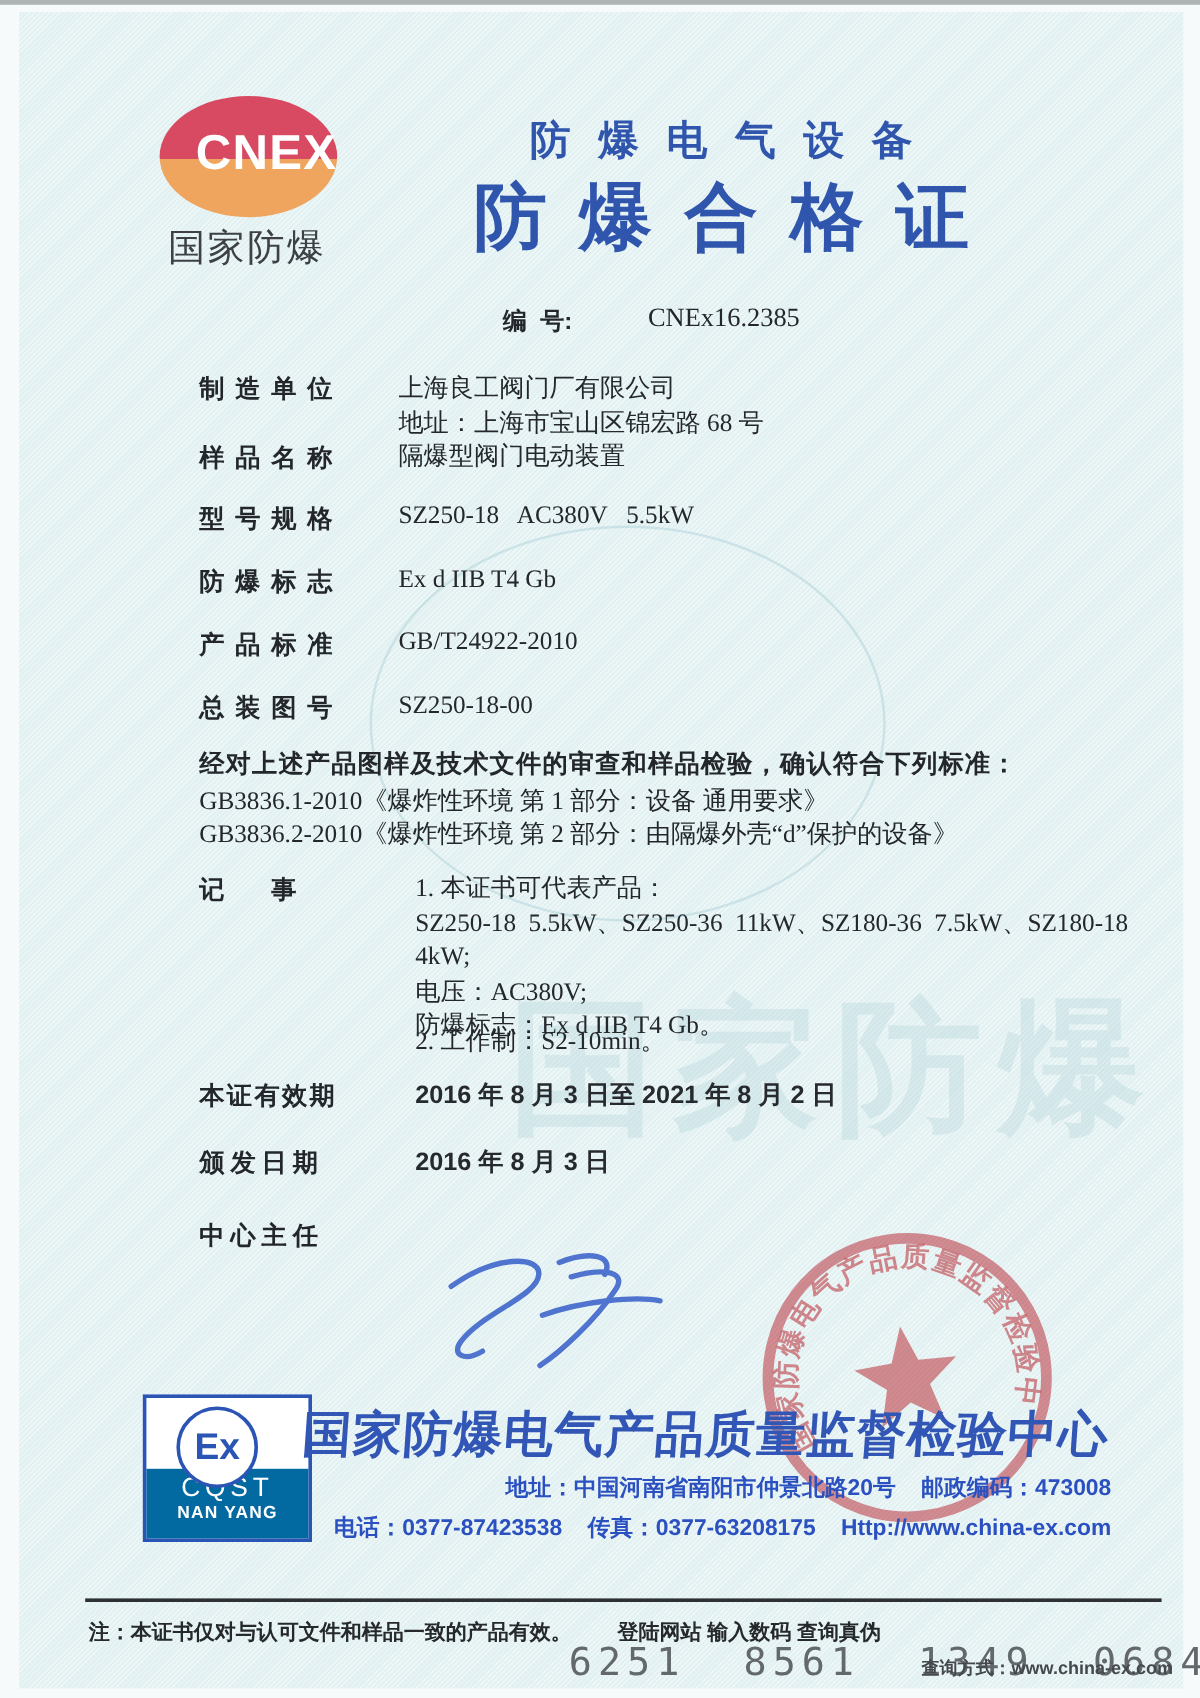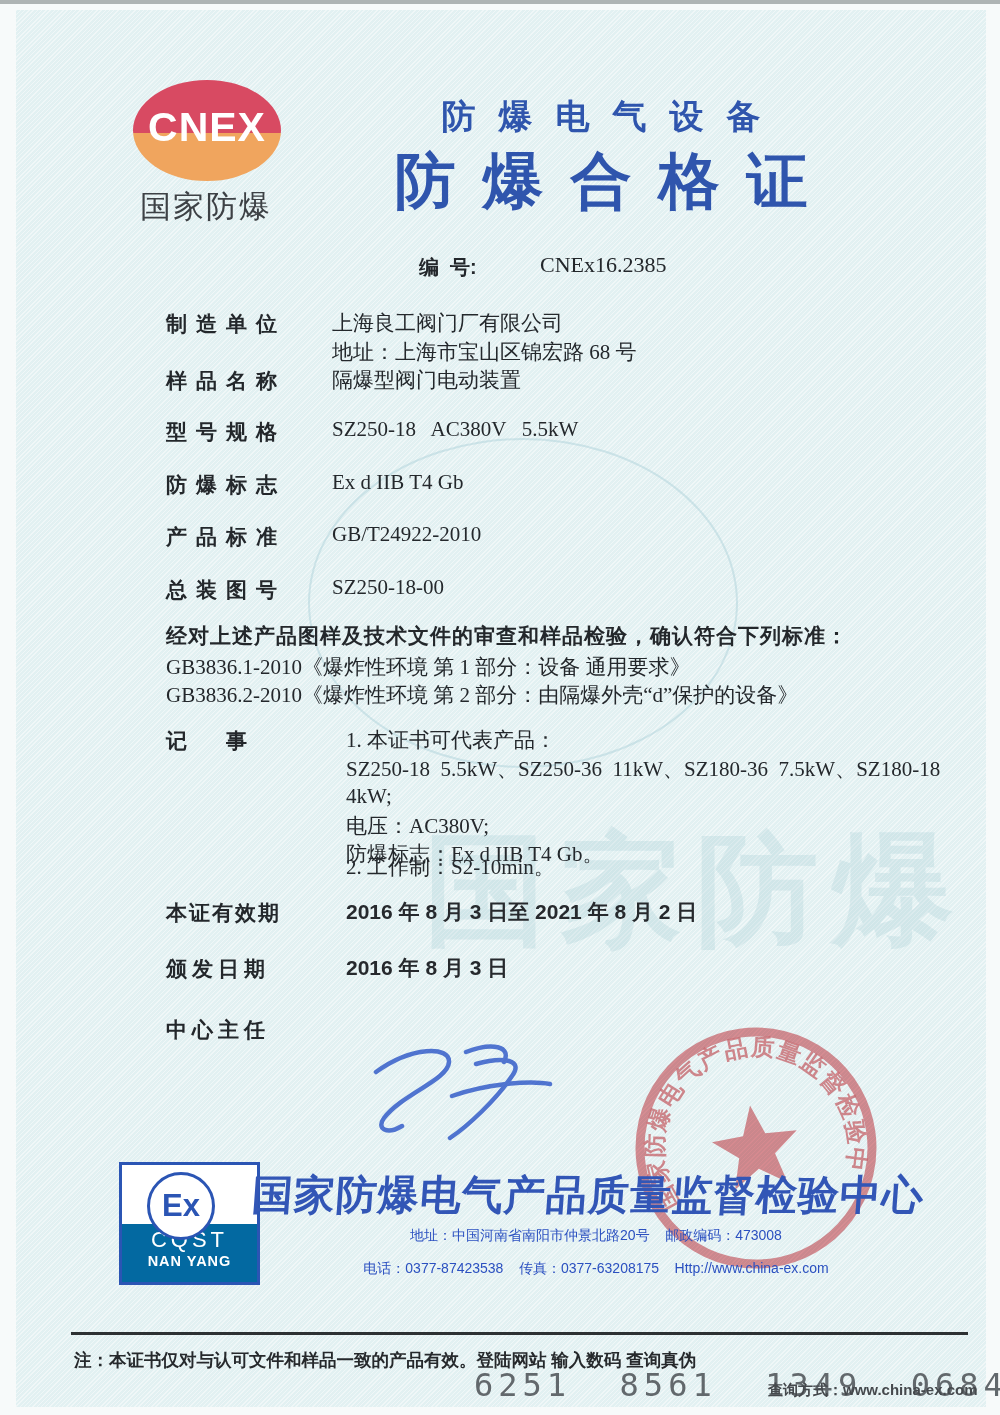--- a/index.html
+++ b/index.html
@@ -11,21 +11,21 @@
     background:#e6f2f3;
     background-image:repeating-linear-gradient(135deg, rgba(255,255,255,.38) 0 1px, rgba(214,236,238,.25) 1px 3px);
   }
   
   .wm-circle { position:absolute; left:292px; top:428px; width:430px; height:330px;
     border:2px solid rgba(168,206,214,.45); border-radius:50%; }
   .wm-text { position:absolute; left:408px; top:800px; font-size:122px; font-weight:bold;
     letter-spacing:14px; color:rgba(140,192,202,.20); white-space:nowrap; }
   
   .logo-ellipse { position:absolute; left:117px; top:70px; width:148px; height:101px; border-radius:50%;
-    background:linear-gradient(#d84a62 0 52%, #f0a55e 52% 100%); display:flex; align-items:center; justify-content:center; }
+    background:linear-gradient(#d84a62 0 52%, #f0a55e 52% 100%); display:flex; align-items:center; justify-content:flex-end; }
   .logo-ellipse span { color:#fff; font-size:41px; font-weight:bold; letter-spacing:1px;
     font-family:"Liberation Sans", sans-serif; margin-top:-6px; }
   .logo-caption { position:absolute; left:124px; top:176px; font-size:31px; letter-spacing:2px; color:#3d4145; font-weight:500; }
   .title-block { position:absolute; left:295px; top:0; width:580px; text-align:center; }
   .subtitle { position:absolute; left:0; right:0; top:84px; font-size:34px; font-weight:bold;
     color:#2f55ad; letter-spacing:23px; text-indent:23px; }
   .main-title { position:absolute; left:0; right:0; top:131px; font-size:61px; font-weight:bold;
     color:#2f55ad; letter-spacing:27px; text-indent:27px; }
   .num-label { position:absolute; left:403px; top:244px; font-size:20px; font-weight:bold; color:#23272b; white-space:pre; }
   .num-value { position:absolute; left:524px; top:242px; font-size:22px; color:#23272b;
@@ -50,25 +50,25 @@
   .cqst .band { position:absolute; left:0; right:0; bottom:0; height:58px; background:#0369a1;
     color:#fff; text-align:center; }
   .cqst .band .cqst-t { display:block; font-size:22px; letter-spacing:4px; margin-top:3px; font-weight:500; }
   .cqst .band .ny-t { display:block; font-size:14.5px; letter-spacing:1px; font-weight:bold; }
   .cqst .ex-circle { position:absolute; left:25px; top:7px; width:68px; height:68px; border-radius:50%;
     border:3px solid #2b55b4; background:#fff; display:flex; align-items:center; justify-content:center; z-index:2; }
   .cqst .ex-circle span { color:#2b55b4; font-size:31px; font-weight:bold; }
   .org-name { position:absolute; left:236px; top:1158px; width:672px; text-align:center;
     font-family:"Liberation Serif", serif; font-size:41px; font-weight:bold; color:#3256b6;
     transform:skewX(-4deg); letter-spacing:1px; white-space:nowrap; }
-  .org-line { position:absolute; left:250px; width:660px; text-align:center; font-size:14px;
-    font-weight:normal; color:#2b50c0; white-space:pre; }
+  .org-line { position:absolute; left:250px; width:660px; text-align:right; font-size:19px;
+    font-weight:bold; color:#2b50c0; white-space:pre; }
   
   .foot-rule { position:absolute; left:55px; top:1322px; width:897px; height:3px; background:#2d3133; }
-  .foot-note { position:absolute; left:58px; top:1338px; font-size:17.5px; font-weight:bold; color:#26292c; display:flex; }
+  .foot-note { position:absolute; left:58px; top:1338px; font-size:17.5px; font-weight:bold; color:#26292c; display:flex; gap:38px; }
   .foot-code { position:absolute; left:458px; top:1356px; font-family:"DejaVu Sans Mono", monospace;
     font-size:32px; color:#62686c; letter-spacing:5px; white-space:pre; }
   .foot-query { position:absolute; left:752px; top:1371px; font-size:15px; font-weight:bold; color:#45494d;text-align:right; }
 </style>
 </head>
 <body>
 
 <div class="scan-edge-top"></div>
 
 <div class="page">

